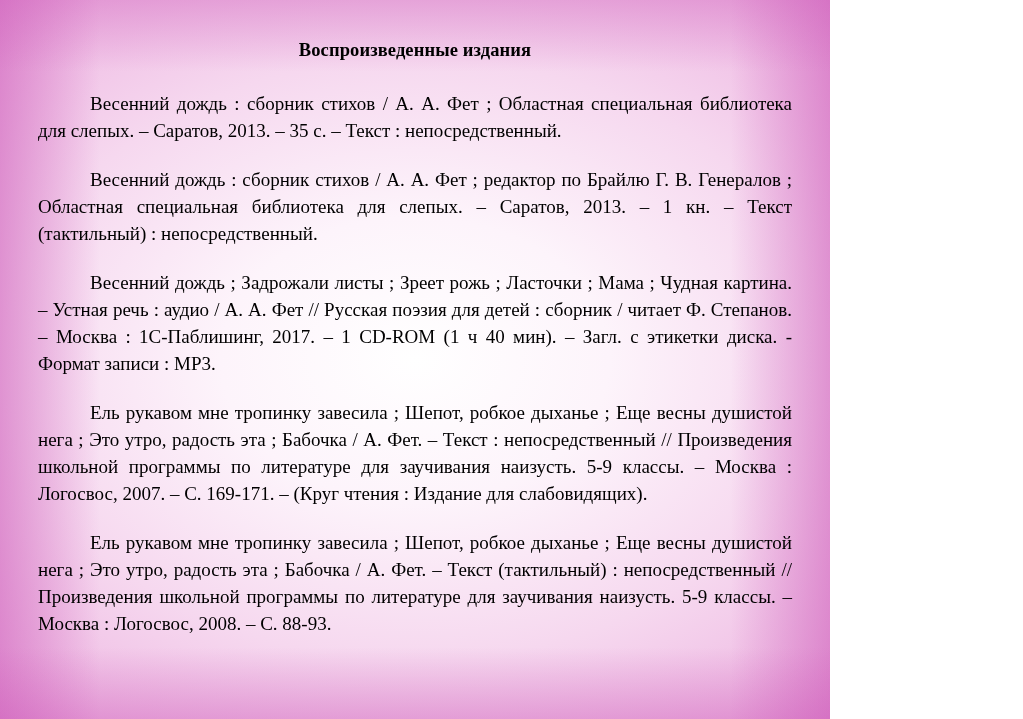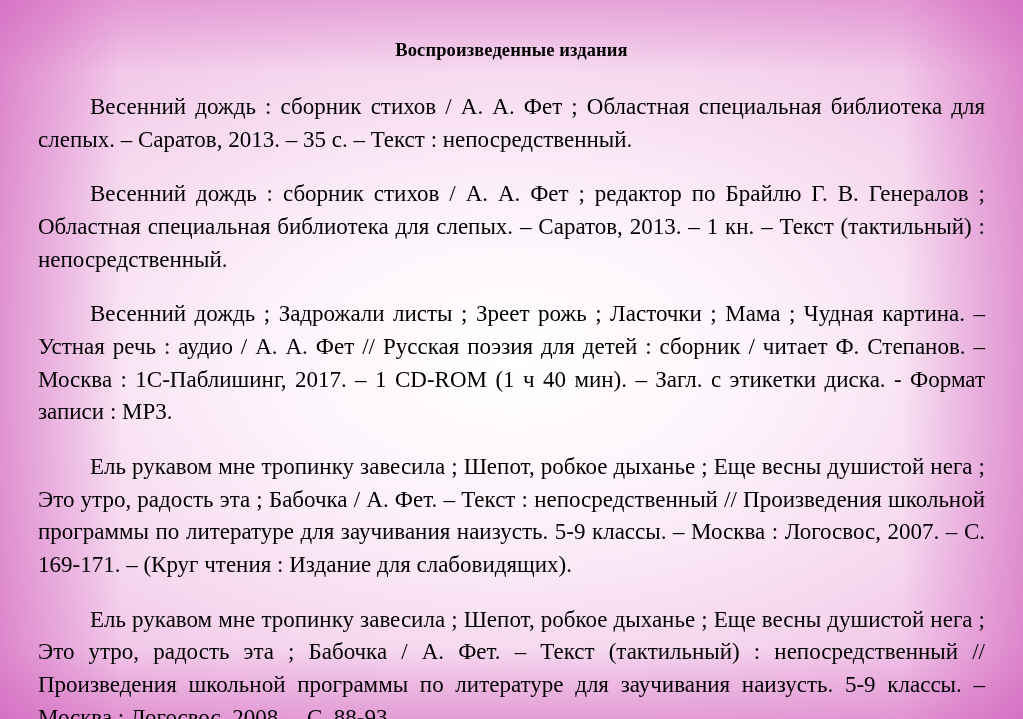--- a/index.html
+++ b/index.html
@@ -7,21 +7,21 @@
     padding: 0;
   }
   body {
     width: 1023px;
     height: 719px;
     overflow: hidden;
     font-family: "Liberation Serif", serif;
   }
   .slide {
     position: relative;
-    width: 1023px;
+    width: 830px;
     height: 719px;
     box-sizing: border-box;
     background:
       radial-gradient(ellipse 130% 110% at 50% 50%, #ffffff 0%, #fdf4fb 18%, #f6d8ef 38%, #edb4e1 58%, #e294d4 75%, #d87ec8 88%, #d270c0 100%);
   }
   .slide::before {
     content: "";
     position: absolute;
     inset: 0;
     background: linear-gradient(90deg, rgba(205,90,185,0.55) 0%, rgba(205,90,185,0.0) 12%, rgba(205,90,185,0.0) 88%, rgba(205,90,185,0.55) 100%);
@@ -41,21 +41,21 @@
   }
   .doc-title {
     text-align: center;
     font-weight: bold;
     font-size: 18.5px;
     color: #000000;
     margin: 0 0 30px 0;
     letter-spacing: 0.1px;
   }
   .entry {
-    font-size: 23px;
+    font-size: 19px;
     line-height: 1.42;
     color: #000000;
     text-align: justify;
     text-indent: 52px;
     margin: 0 0 22px 0;
     hyphens: none;
   }
   .entry:last-child {
     margin-bottom: 0;
   }

